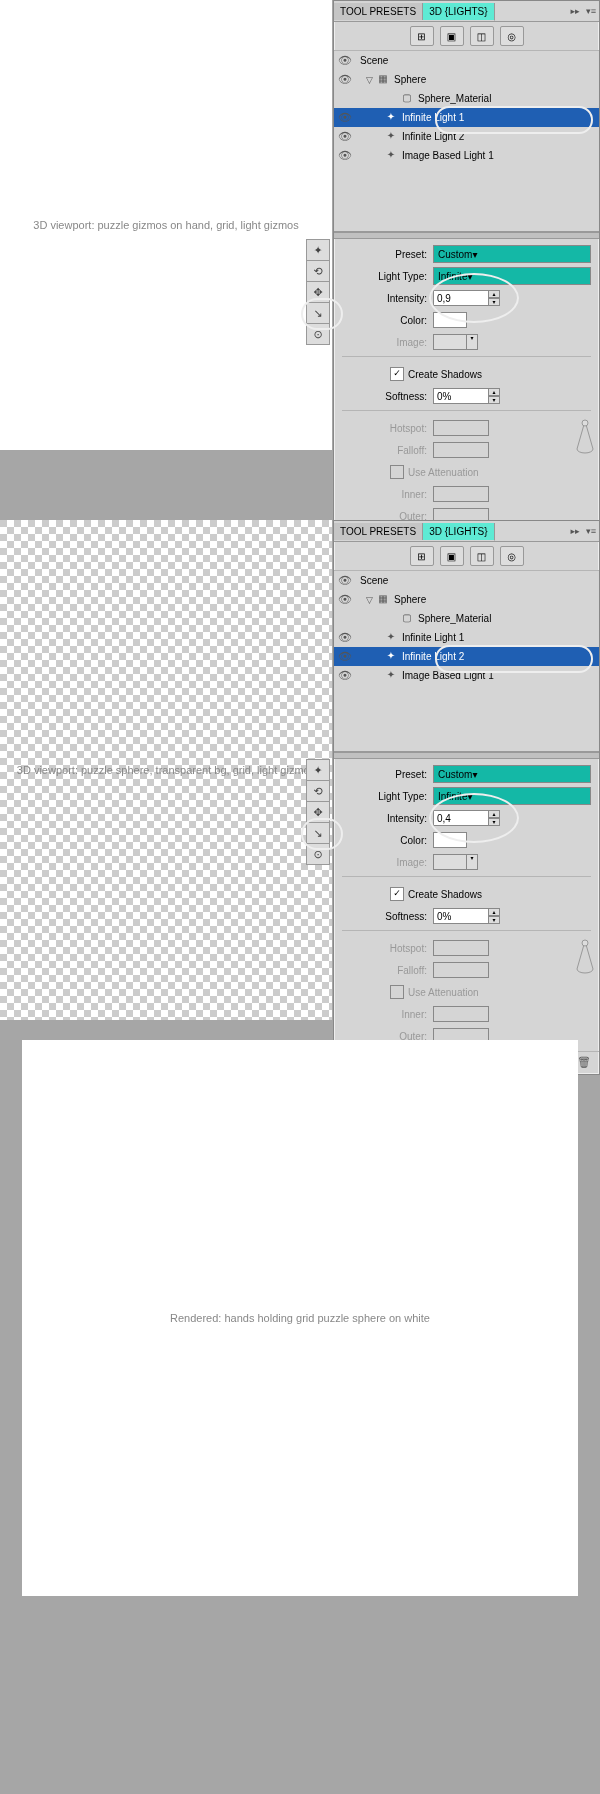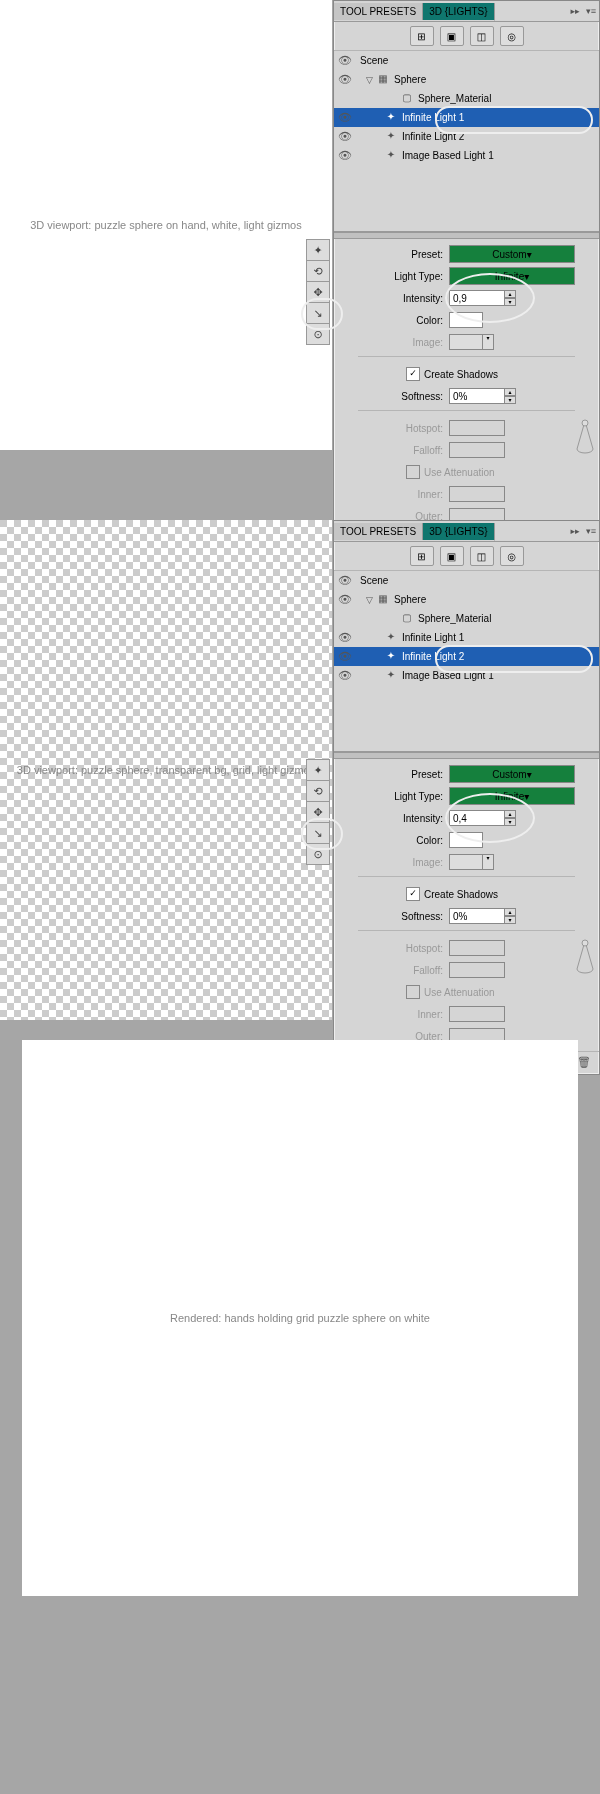--- a/index.html
+++ b/index.html
@@ -2,65 +2,65 @@
 <html><head>
 <meta charset="utf-8">
 <style>
 body{margin:0;padding:0;background:#a6a6a6;font-family:Tahoma,Arial,sans-serif;font-size:10px;color:#000;width:600px}
 .section{position:relative;margin-bottom:10px}
 .canvas{position:absolute;left:0;top:0;background:#fff}
 .canvas.checker{background:repeating-conic-gradient(#fff 0 25%,#ccc 0 50%) 0 0/14px 14px}
 .panel{position:absolute;right:0;top:0;width:265px;background:#d5d5d5;border:1px solid #888;box-shadow:inset 0 0 0 1px #eee}
 .tabrow{display:flex;align-items:center;height:20px;background:#d5d5d5;border-bottom:1px solid #999}
 .tab{padding:3px 6px;font-size:10px;background:#c5c5c5;border-right:1px solid #999;cursor:pointer}
-.tab.active{background:#0f766e;border-bottom:1px solid #d5d5d5;margin-bottom:-1px}
+.tab.active{background:#5eead4;border-bottom:1px solid #d5d5d5;margin-bottom:-1px}
 .tabctl{margin-left:auto;display:flex}
 .tabbtn{width:14px;height:14px;margin:0 1px;text-align:center;line-height:14px;font-size:9px;color:#555}
 .iconrow{display:flex;justify-content:center;padding:4px 0;gap:6px;border-bottom:1px solid #b5b5b5}
 .iconbtn{width:22px;height:18px;border:1px solid #999;background:#ddd;border-radius:2px;display:flex;align-items:center;justify-content:center;font-size:10px}
 .scene{height:180px;background:#d5d5d5;border-bottom:1px solid #999;overflow:auto}
 .scenerow{display:flex;align-items:center;height:19px;padding:0 4px;font-size:10px}
 .scenerow.sel{background:#1f5fb3;color:#fff}
 .scenerow.highlight{position:relative}
 .scenerow.highlight::after{content:'';position:absolute;right:6px;top:-2px;width:154px;height:24px;border:2px solid #eee;border-radius:14px;pointer-events:none}
 .eye{width:14px;height:14px;margin-right:4px;font-size:11px;color:#555;text-align:center}
 .tri{width:10px;font-size:9px;color:#555}
 .ind{display:inline-block}
 .lico{width:14px;height:14px;margin-right:4px;display:inline-block;text-align:center;color:#555}
 .divider{height:5px;background:#c0c0c0;border-top:1px solid #999;border-bottom:1px solid #999}
 .toolcol{position:absolute;left:-28px;width:24px}
 .tbtn{width:22px;height:20px;background:#ddd;border:1px solid #999;margin-bottom:-1px;display:flex;align-items:center;justify-content:center;font-size:11px;color:#444}
 .tbtn.circled{position:relative}
 .tbtn.circled::after{content:'';position:absolute;left:-6px;top:-5px;width:38px;height:28px;border:2px solid #eee;border-radius:18px;pointer-events:none}
-.props{padding:4px 24px;position:relative}
+.props{padding:4px 8px;position:relative}
 .prow{display:flex;align-items:center;height:22px}
 .plabel{width:85px;text-align:right;padding-right:6px;font-size:10px;color:#000}
 .plabel.dis{color:#999}
-.pselect{flex:1;height:16px;background:#15803d;border:1px solid #888;padding:0 4px;font-size:10px;display:flex;align-items:center;justify-content:center}
+.pselect{flex:1;height:16px;background:#14b8a6;border:1px solid #888;padding:0 4px;font-size:10px;display:flex;align-items:center;justify-content:flex-start}
 .pinput{width:48px;height:14px;background:#fff;border:1px solid #888;padding:0 3px;font-size:10px}
 .pinput.dis{background:#d5d5d5}
 .spinner{width:12px;height:16px;display:flex;flex-direction:column;margin-left:-1px}
 .spinner div{flex:1;background:#ddd;border:1px solid #888;font-size:6px;text-align:center;line-height:6px}
 .colorbox{width:32px;height:14px;background:#fff;border:1px solid #888}
 .imagebox{width:32px;height:14px;background:#ddd;border:1px solid #888}
 .chk{width:12px;height:12px;border:1px solid #888;background:#fff;margin-right:4px;text-align:center;line-height:10px;font-size:9px}
 .chk.dis{background:#d5d5d5}
 .footer{display:flex;justify-content:flex-end;padding:4px 6px;gap:8px;border-top:1px solid #b5b5b5}
 .footbtn{width:18px;height:14px;color:#555;text-align:center;font-size:11px}
 .oval{position:absolute;border:2px solid #eee;border-radius:50%;pointer-events:none;z-index:5}
 .lightcone{position:absolute;right:2px;width:24px;height:40px}
 .result{margin:10px 22px;background:#fff;width:556px;height:556px;position:relative}
 .placeholder{position:absolute;display:flex;align-items:center;justify-content:center;color:#888;font-size:11px}
 </style>
 </head>
 <body>
 
 <div class="section" style="height:510px">
 <div class="canvas" style="width:332px;height:450px;top:0">
-<div class="placeholder" style="inset:0">3D viewport: puzzle sphere on hand, white, light gizmos</div>
+<div class="placeholder" style="inset:0">3D viewport: puzzle gizmos on hand, grid, light gizmos</div>
 </div>
 <div class="panel">
 <div class="tabrow">
 <div class="tab">TOOL PRESETS</div>
 <div class="tab active">3D {LIGHTS}</div>
 <div class="tabctl">
 <div class="tabbtn">▸▸</div>
 <div class="tabbtn">▾≡</div>
 </div>
 </div>

